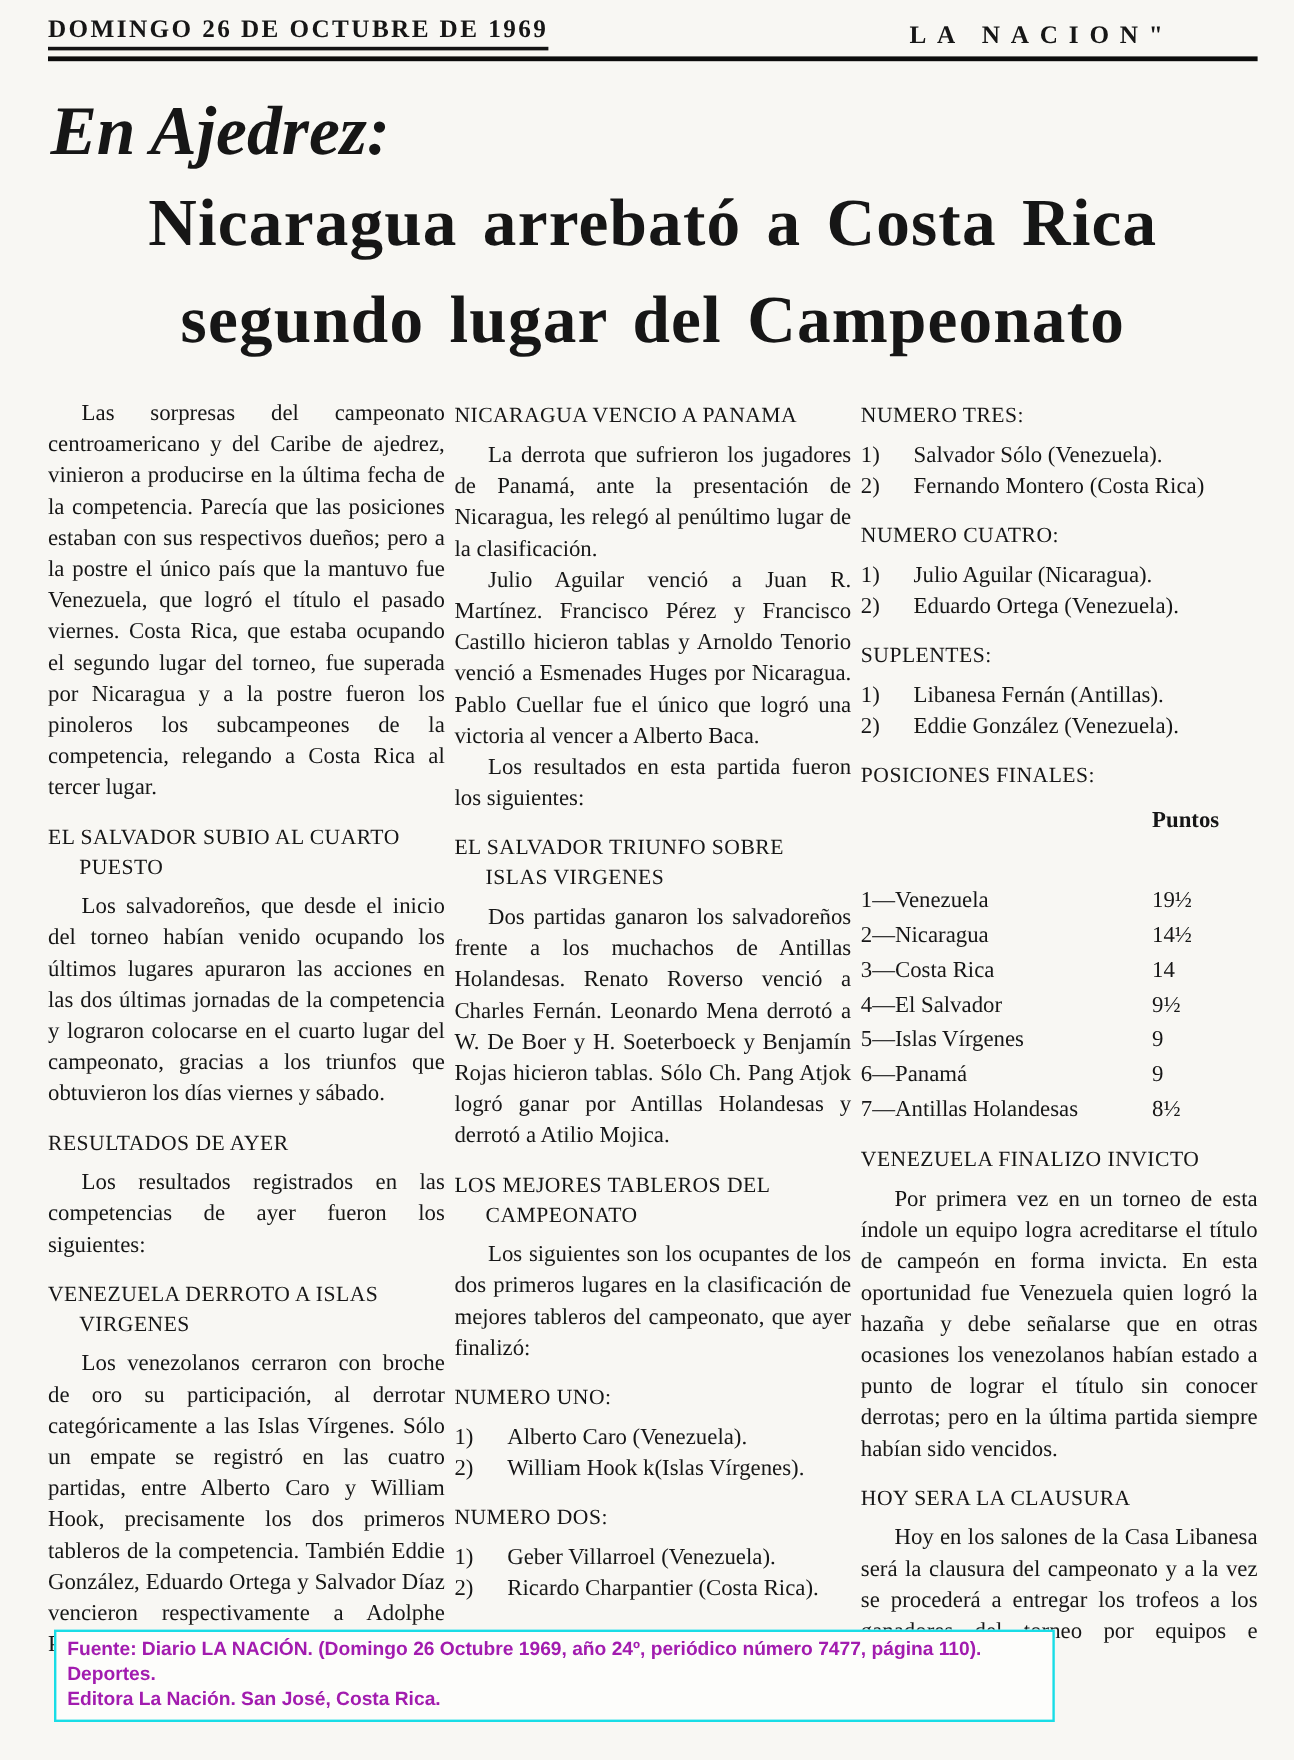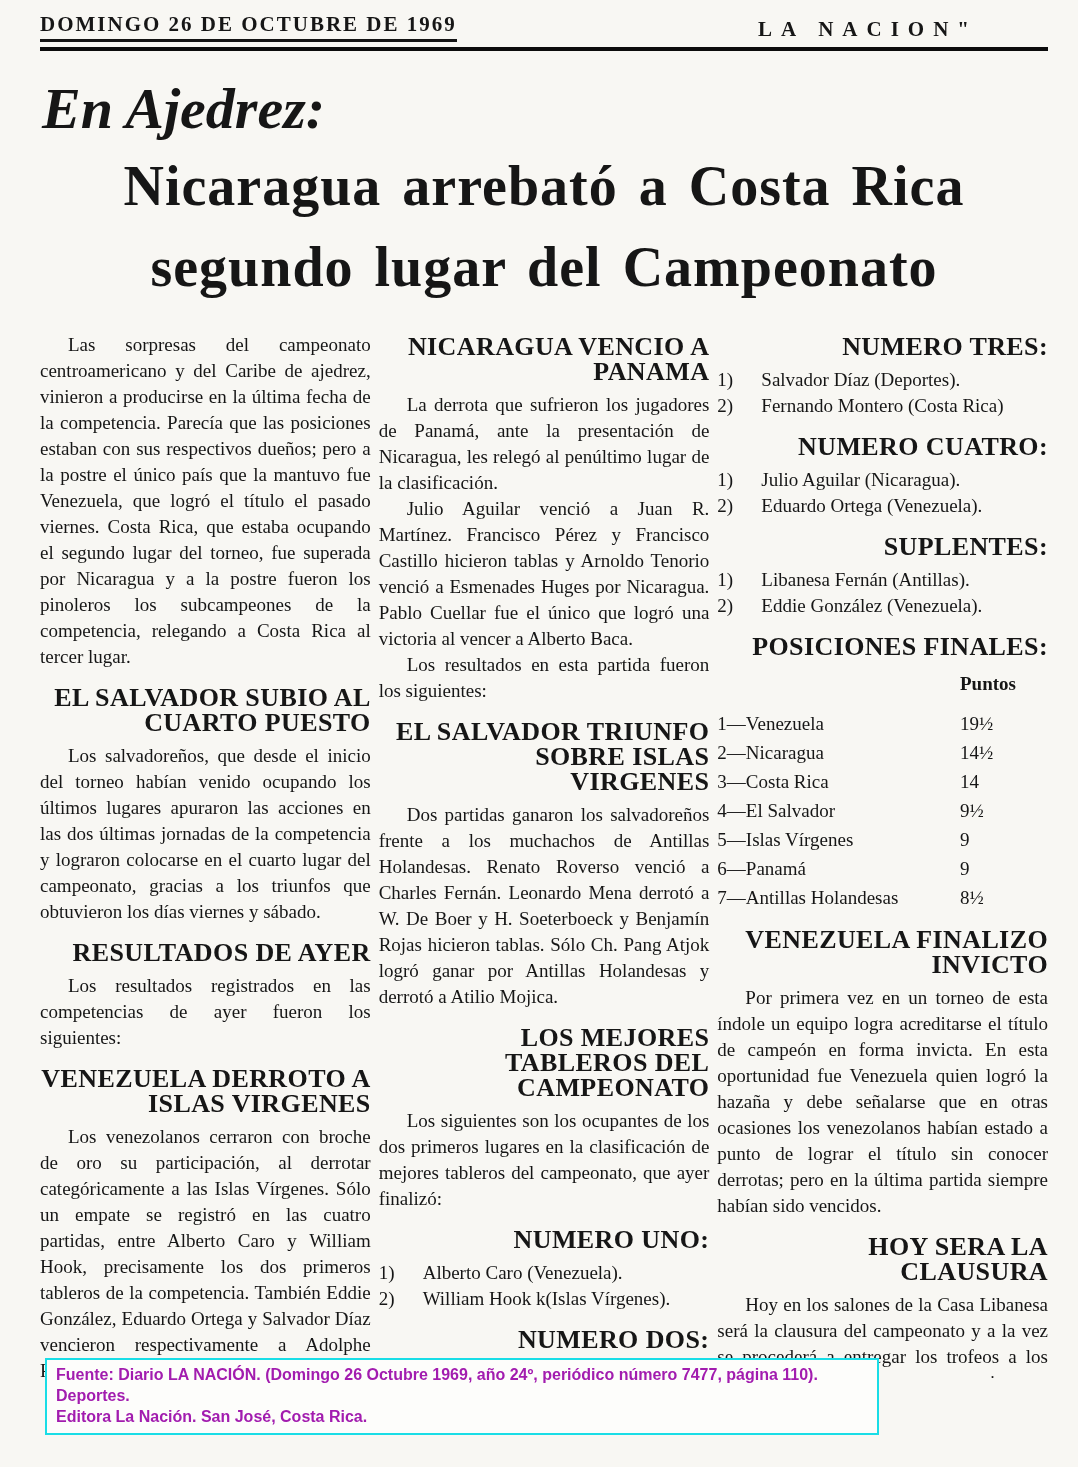--- a/index.html
+++ b/index.html
@@ -23,35 +23,35 @@
   .kicker { font-family:Liberation Serif, serif; font-style:italic; font-weight:bold;
             font-size:58px; margin:24px 0 0 2px; }
   .headline { font-family:Liberation Serif, serif; font-weight:bold; font-size:56px;
               line-height:1.45; text-align:center; letter-spacing:1px; word-spacing:6px;
               margin-top:4px; }
 
   
   .cols { display:flex; gap:8px; margin-top:24px; height:1046px; overflow:hidden; }
   .col { flex:1; font-size:19px; line-height:26px; text-align:justify; }
 
-  .head { font-weight:bold; font-size:26px; line-height:25px;
+  .head { font-weight:normal; font-size:18px; line-height:25px;
           padding-left:26px; text-indent:-26px; margin:15px 0 8px; letter-spacing:0.4px;
-          text-align:right; }
+          text-align:left; }
   .col .head:first-child { margin-top:2px; }
 
   .para { margin:0; text-indent:28px; }
 
   .list { margin:8px 0 4px; }
   .li { display:flex; margin:0; text-align:left; }
   .num { flex:0 0 44px; }
   .txt { flex:1; }
 
   .standings { margin-top:4px; text-align:left; }
   .srow { display:flex; line-height:29px; }
-  .srow.hdr { margin:10px 0 11px; }
+  .srow.hdr { margin:10px 0 38px; }
   .team { flex:1; }
   .pts { flex:0 0 88px; font-weight:normal; }
   .srow.hdr .pts { font-weight:bold; }
 
   
   .footer-box { position:absolute; left:45px; top:1358px; width:812px;
                 border:2px solid #19dde6; background:#fdfdfb;
                 padding:4px 9px 6px; font-family:"Liberation Sans",sans-serif;
                 font-weight:bold; font-size:16px; line-height:1.32; color:#a21caf; }
 </style>
@@ -111,21 +111,21 @@
             <span class="num">2)</span>
             <span class="txt">Ricardo Charpantier (Costa Rica).</span>
           </div>
         </div>
       </div>
     <div class="col">
         <div class="head">NUMERO TRES:</div>
         <div class="list">
           <div class="li">
             <span class="num">1)</span>
-            <span class="txt">Salvador Díaz (Deportes).</span>
+            <span class="txt">Salvador Sólo (Venezuela).</span>
           </div>
           <div class="li">
             <span class="num">2)</span>
             <span class="txt">Fernando Montero (Costa Rica)</span>
           </div>
         </div>
         <div class="head">NUMERO CUATRO:</div>
         <div class="list">
           <div class="li">
             <span class="num">1)</span>

